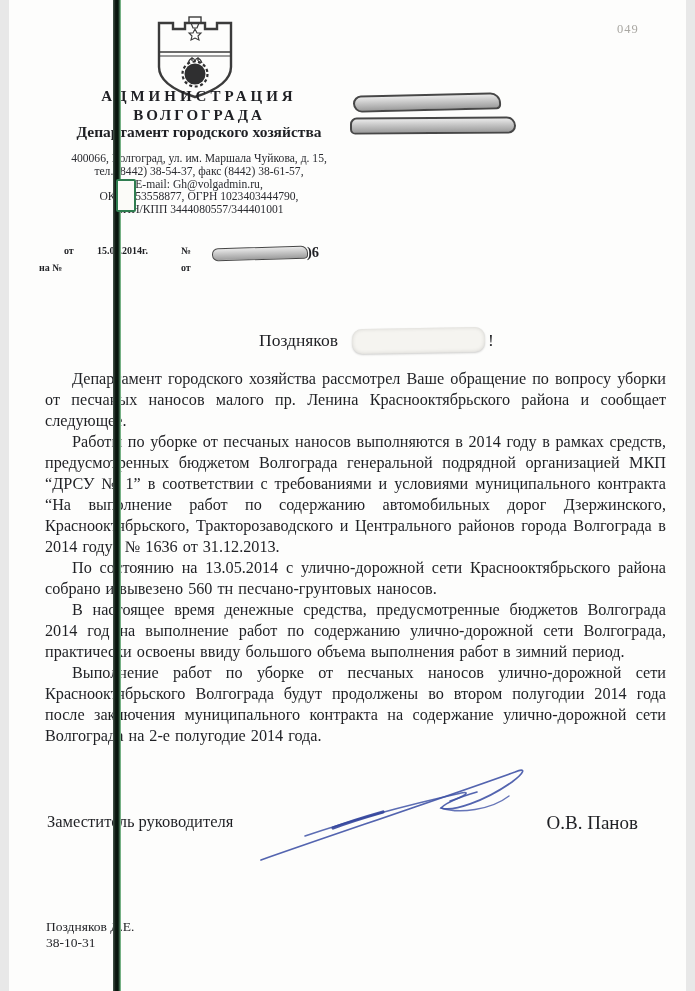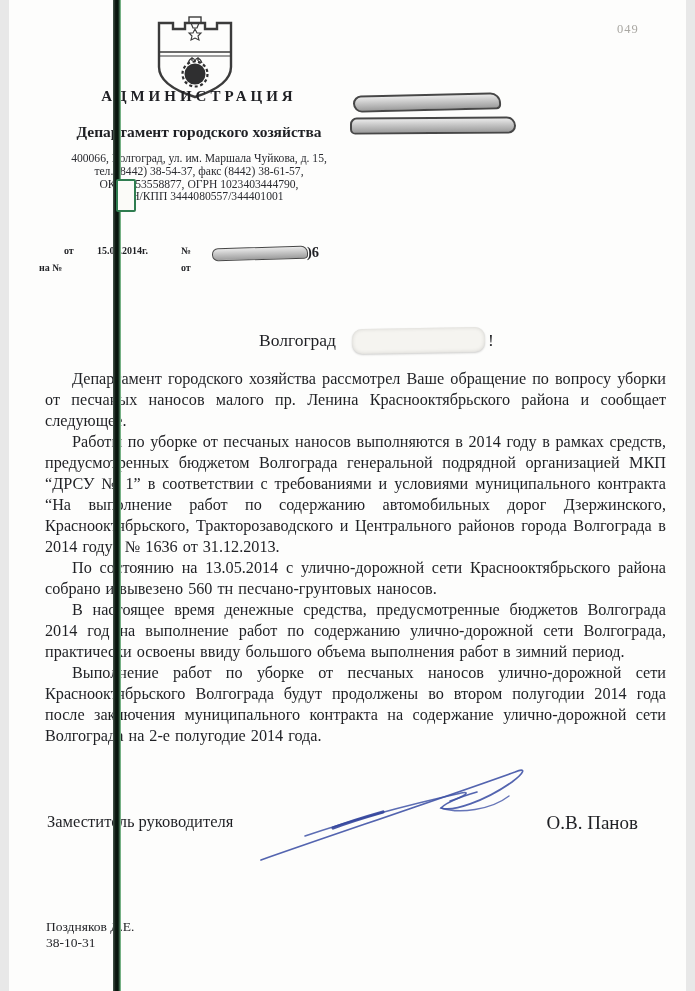--- a/index.html
+++ b/index.html
@@ -75,40 +75,42 @@
     <path d="M40 8 L48 8 L46 13 L42 13 Z" fill="none" stroke="#3b3b3b" stroke-width="1.2"></path>
     <path d="M44 14 L46 18 L50 18 L47 21 L48 25 L44 23 L40 25 L41 21 L38 18 L42 18 Z" fill="none" stroke="#3b3b3b" stroke-width="1.1"></path>
     <line x1="8" y1="37" x2="80" y2="37" stroke="#3b3b3b" stroke-width="1.6"></line>
     <line x1="8" y1="41" x2="80" y2="41" stroke="#3b3b3b" stroke-width="1.2"></line>
     <path d="M37 48 C39 43 43 41 44 47 M44 47 C45 41 49 43 51 48 M41 46 L41 42 M47 46 L47 42" fill="none" stroke="#3b3b3b" stroke-width="1.2"></path>
     <circle cx="44" cy="59" r="10.5" fill="#2f2f30"></circle>
     <circle cx="44" cy="59" r="12.5" fill="none" stroke="#2f2f30" stroke-width="2.2" stroke-dasharray="3 2.6"></circle>
   </svg>
 
   <div class="lh org1">АДМИНИСТРАЦИЯ</div>
+  <div class="lh org2">ВОЛГОГРАДА</div>
   <div class="lh dept">Департамент городского хозяйства</div>
   <div class="lh address">
     <div>400066, Волгоград, ул. им. Маршала Чуйкова, д. 15,</div>
     <div>тел. (8442) 38-54-37, факс (8442) 38-61-57,</div>
+    <div>E-mail: Gh@volgadmin.ru,</div>
     <div>ОКПО 53558877, ОГРН 1023403444790,</div>
     <div>ИНН/КПП 3444080557/344401001</div>
   </div>
 
   <div class="redact-grey redact-1"></div>
   <div class="redact-grey redact-2"></div>
 
   <span class="ref" style="left:55px;top:245px;">от</span>
   <span class="ref" style="left:88px;top:245px;">15.05.2014г.</span>
   <span class="ref" style="left:172px;top:245px;">№</span>
   <div class="redact-grey redact-num"></div>
   <span class="num-tail">)6</span>
   <span class="ref" style="left:30px;top:262px;">на №</span>
   <span class="ref" style="left:172px;top:262px;">от</span>
 
-  <span class="salut">Волгоград</span>
+  <span class="salut">Поздняков</span>
   <div class="redact-name"></div>
   <span class="salut-punct">!</span>
 
   <div class="body-text">
     <p>Департамент городского хозяйства рассмотрел Ваше обращение по вопросу уборки от песчаных наносов малого пр. Ленина Краснооктябрьского района и сообщает следующее.</p>
     <p>Работы по уборке от песчаных наносов выполняются в 2014 году в рамках средств, предусмотренных бюджетом Волгограда генеральной подрядной организацией МКП “ДРСУ № 1” в соответствии с требованиями и условиями муниципального контракта “На выполнение работ по содержанию автомобильных дорог Дзержинского, Краснооктябрьского, Тракторозаводского и Центрального районов города Волгограда в 2014 году” № 1636 от 31.12.2013.</p>
     <p>По состоянию на 13.05.2014 с улично-дорожной сети Краснооктябрьского района собрано и вывезено 560 тн песчано-грунтовых наносов.</p>
     <p>В настоящее время денежные средства, предусмотренные бюджетов Волгограда 2014 год на выполнение работ по содержанию улично-дорожной сети Волгограда, практически освоены ввиду большого объема выполнения работ в зимний период.</p>
     <p>Выполнение работ по уборке от песчаных наносов улично-дорожной сети Краснооктябрьского Волгограда будут продолжены во втором полугодии 2014 года после заключения муниципального контракта на содержание улично-дорожной сети Волгограда на 2-е полугодие 2014 года.</p>
   </div>

